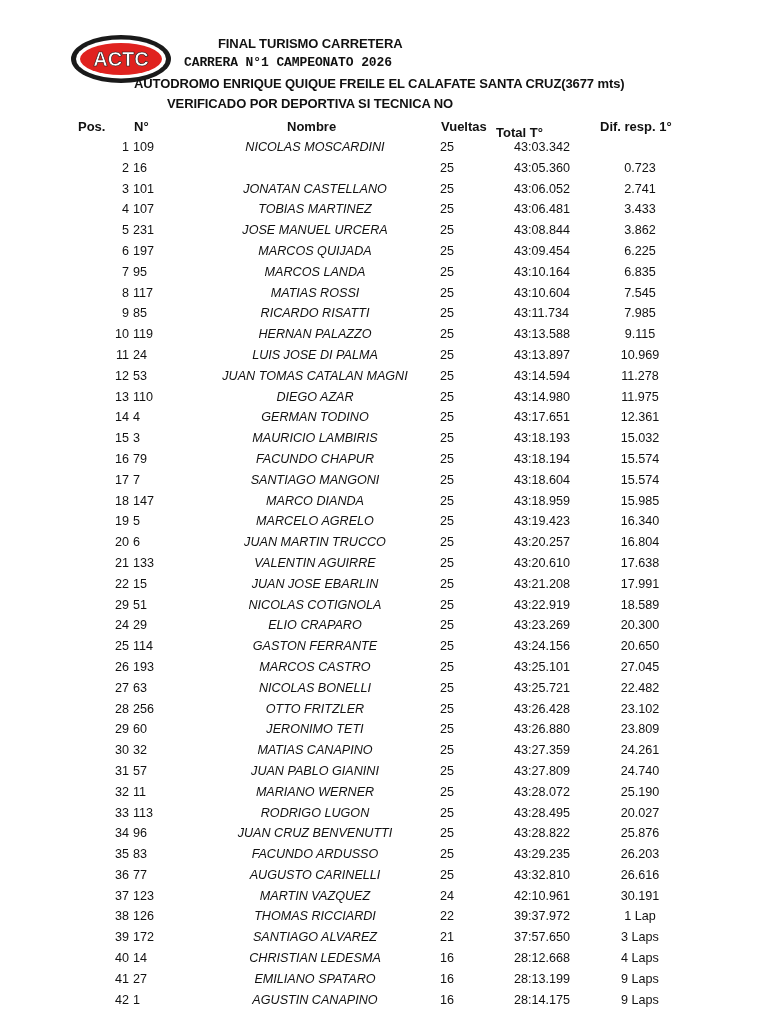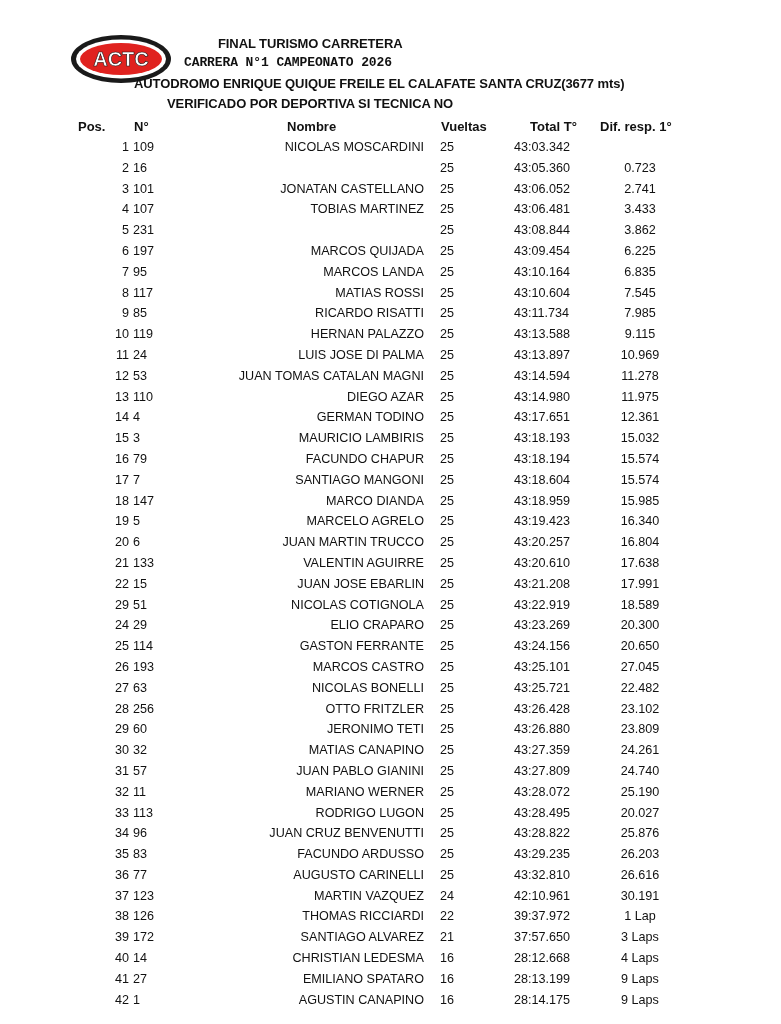--- a/index.html
+++ b/index.html
@@ -19,32 +19,32 @@
   #t3 { left: 134px; top: 76px; }
   #t4 { left: 167px; top: 96px; font-weight: bold; font-size: 13px; }
 
   .hdr {
     position: absolute; top: 119px; font-weight: bold; font-size: 13px; white-space: nowrap;
   }
   #h-pos { left: 78px; }
   #h-num { left: 134px; }
   #h-name { left: 287px; }
   #h-laps { left: 441px; }
-  #h-total { left: 530px; }
+  #h-total { left: 496px; margin-top: 6px; }
   #h-diff { left: 600px; text-align: right; }
 
   .rows { position: absolute; left: 0; top: 137px; width: 781px; }
   .row {
     position: relative; height: 20.8px; font-size: 12.6px; white-space: nowrap;
     line-height: 20px;
   }
   .row span { position: absolute; top: 0; }
   .c-pos { left: 100px; width: 29px; text-align: right; }
   .c-num { left: 133px; text-align: center; }
-  .c-name { left: 194px; width: 230px; text-align: right; }
+  .c-name { left: 200px; width: 230px; text-align: center; font-style: italic; }
   .c-laps { left: 440px; }
   .c-total { left: 514px; }
   .c-diff { left: 600px; width: 80px; text-align: center; }
 </style>
 </head>
 <body>
 
 <div class="logo">
   <svg width="102" height="50" viewBox="0 0 102 50">
     <ellipse cx="51" cy="25" rx="50" ry="24" fill="#1a1a1a"></ellipse>
@@ -94,20 +94,21 @@
       <span class="c-pos">4</span>
       <span class="c-num">107</span>
       <span class="c-name">TOBIAS  MARTINEZ</span>
       <span class="c-laps">25</span>
       <span class="c-total">43:06.481</span>
       <span class="c-diff">3.433</span>
     </div>
     <div class="row">
       <span class="c-pos">5</span>
       <span class="c-num">231</span>
+      <span class="c-name">JOSE MANUEL URCERA</span>
       <span class="c-laps">25</span>
       <span class="c-total">43:08.844</span>
       <span class="c-diff">3.862</span>
     </div>
     <div class="row">
       <span class="c-pos">6</span>
       <span class="c-num">197</span>
       <span class="c-name">MARCOS QUIJADA</span>
       <span class="c-laps">25</span>
       <span class="c-total">43:09.454</span>

